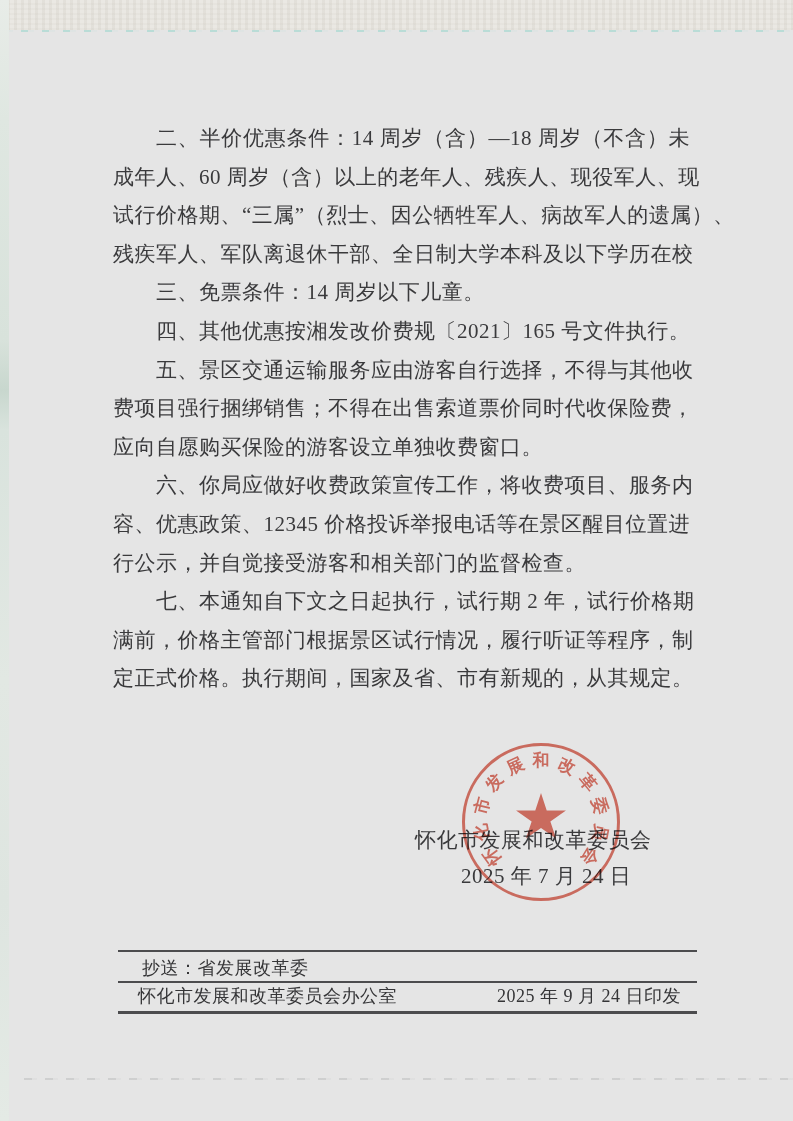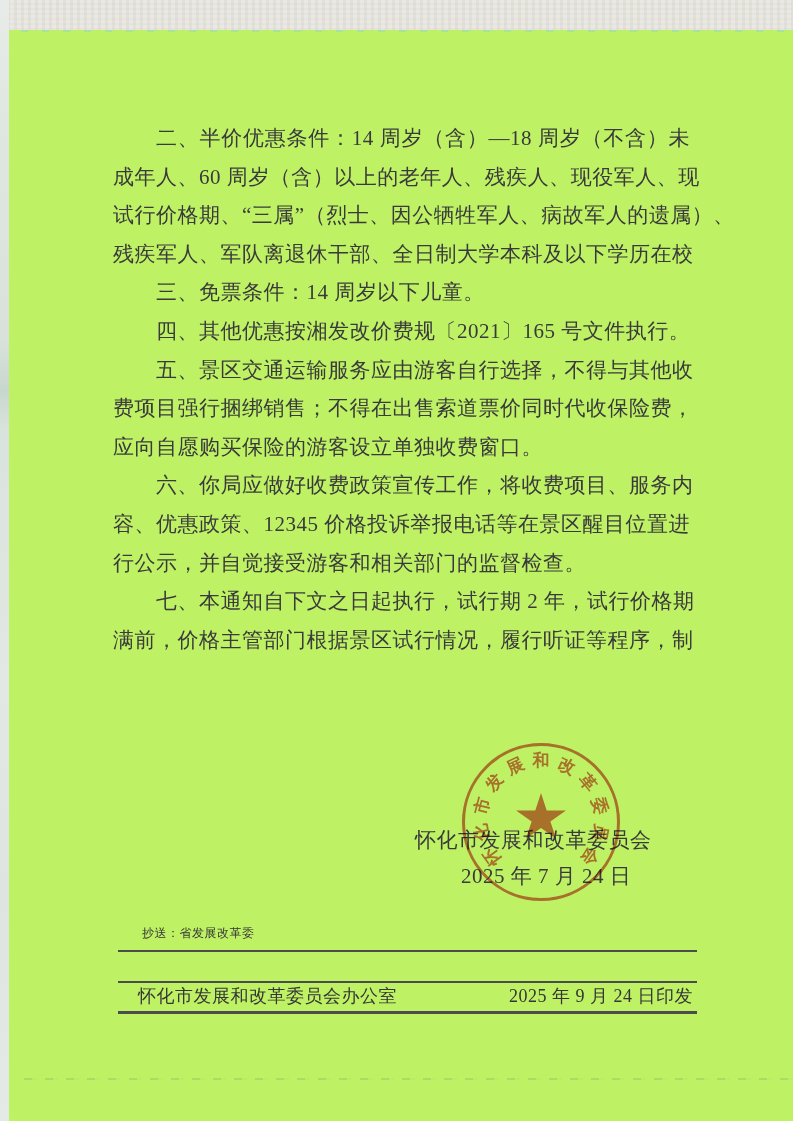--- a/index.html
+++ b/index.html
@@ -1,19 +1,19 @@
 <!DOCTYPE html>
 <html><head>
 <meta charset="utf-8">
 <style>
   html,body{margin:0;padding:0;background:#ffffff;}
   .page{
     position:relative;
     width:793px;height:1121px;
-    background:#bef264;
+    background:#e5e5e5;
     overflow:hidden;
     font-family:"Liberation Serif","DejaVu Serif",serif;
     color:#3a3a3c;
   }
   
   .scan-top-band{
     position:absolute;left:0;top:0;right:0;height:30px;
     background:#eae8e3;
     background-image:repeating-linear-gradient(90deg,rgba(185,180,168,.16) 0 3px,rgba(0,0,0,0) 3px 7px),
                      repeating-linear-gradient(0deg,rgba(200,196,186,.12) 0 2px,rgba(0,0,0,0) 2px 5px);
@@ -72,29 +72,29 @@
     transform:translate(-50%,-58%);
     background:currentColor;
     clip-path:polygon(50% 0%,61% 35%,98% 35%,68% 57%,79% 91%,50% 70%,21% 91%,32% 57%,2% 35%,39% 35%);
   }
   
   .footer-rule{position:absolute;left:118px;width:579px;background:#4c4c4e;}
   .rule-1{top:950px;height:2px;}
   .rule-2{top:981px;height:2px;}
   .rule-3{top:1011px;height:3px;}
   .footer-cc{
-    position:absolute;left:142px;top:922px;
-    font-size:12px;line-height:22px;white-space:nowrap;letter-spacing:.5px;color:#353537;
+    position:absolute;left:142px;top:957px;
+    font-size:18px;line-height:22px;white-space:nowrap;letter-spacing:.5px;color:#353537;
   }
   .footer-office{
     position:absolute;left:138px;top:985px;
     font-size:18px;line-height:22px;white-space:nowrap;letter-spacing:.5px;color:#353537;
   }
   .footer-printdate{
-    position:absolute;right:100px;top:985px;
+    position:absolute;right:112px;top:985px;
     font-size:18px;line-height:22px;white-space:nowrap;letter-spacing:.5px;color:#353537;
   }
 </style>
 </head>
 <body>
 
 <div class="page">
 
   <div class="scan-top-band"></div>
   <div class="scan-cyan-line"></div>
@@ -109,20 +109,21 @@
       <div class="line indent">三、免票条件：14 周岁以下儿童。</div>
       <div class="line indent">四、其他优惠按湘发改价费规〔2021〕165 号文件执行。</div>
       <div class="line indent fill">五、景区交通运输服务应由游客自行选择，不得与其他收</div>
       <div class="line fill">费项目强行捆绑销售；不得在出售索道票价同时代收保险费，</div>
       <div class="line">应向自愿购买保险的游客设立单独收费窗口。</div>
       <div class="line indent fill">六、你局应做好收费政策宣传工作，将收费项目、服务内</div>
       <div class="line fill">容、优惠政策、12345 价格投诉举报电话等在景区醒目位置进</div>
       <div class="line">行公示，并自觉接受游客和相关部门的监督检查。</div>
       <div class="line indent fill">七、本通知自下文之日起执行，试行期 2 年，试行价格期</div>
       <div class="line fill">满前，价格主管部门根据景区试行情况，履行听证等程序，制</div>
+      <div class="line">定正式价格。执行期间，国家及省、市有新规的，从其规定。</div>
     </div>
 
   <div class="signature-org">怀化市发展和改革委员会</div>
   <div class="signature-date">2025 年 7 月 24 日</div>
 
   <div class="seal" style="color: rgb(216, 80, 63);">
     <div class="seal-arc">
         <span class="seal-char" style="transform: rotate(-126deg) translateY(-60px);">怀</span>
         <span class="seal-char" style="transform: rotate(-100.8deg) translateY(-60px);">化</span>
         <span class="seal-char" style="transform: rotate(-75.6deg) translateY(-60px);">市</span>

